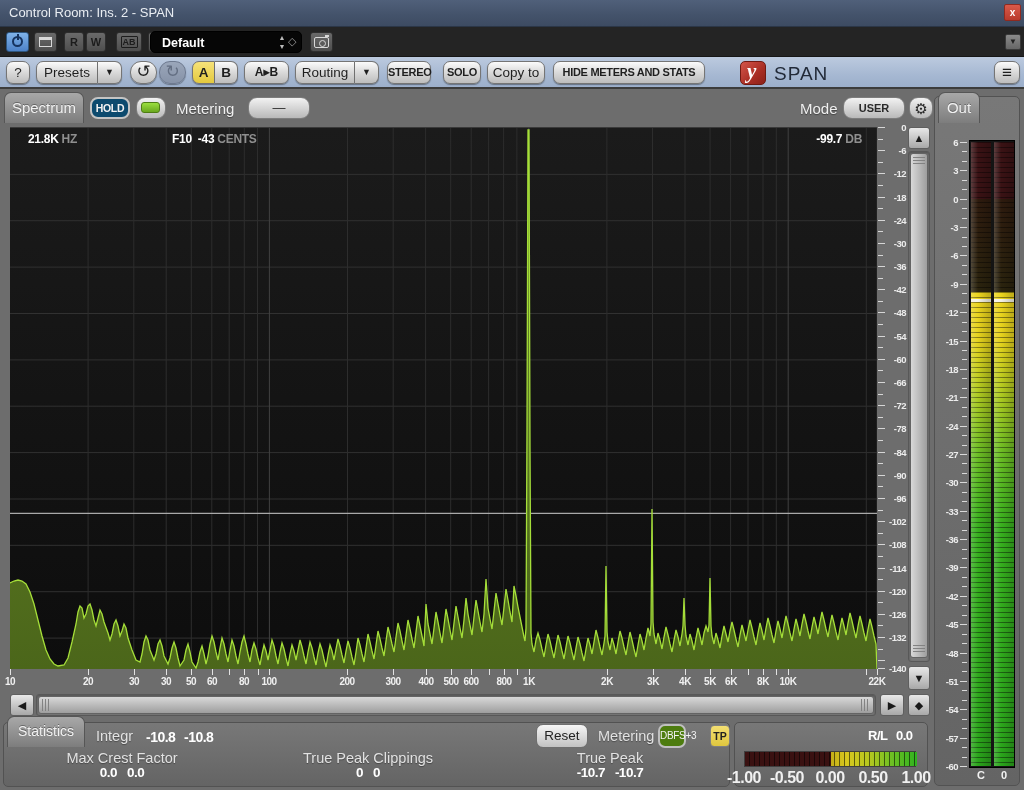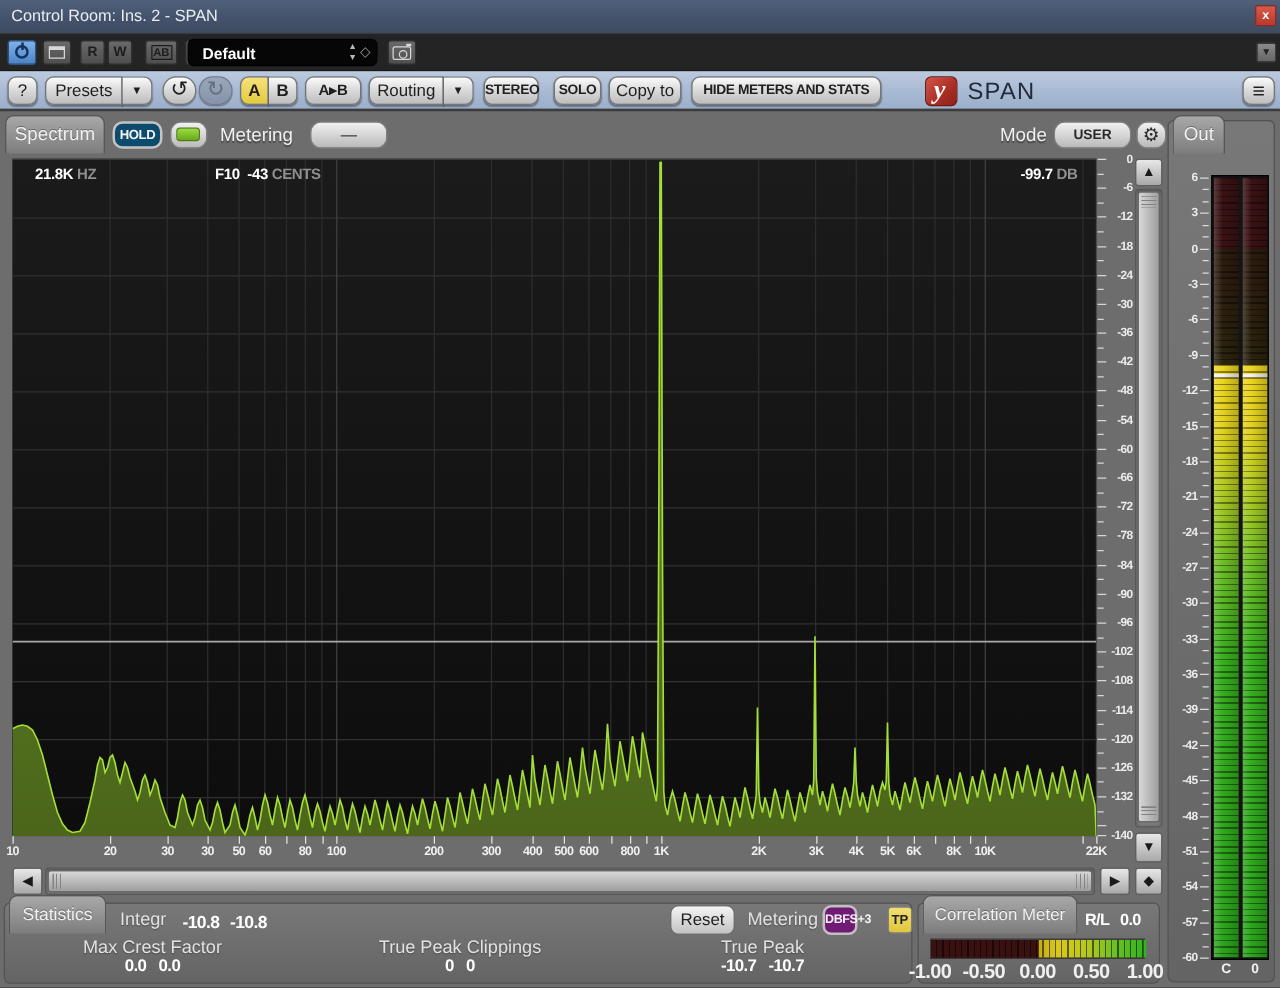--- a/index.html
+++ b/index.html
@@ -67,21 +67,21 @@
   .track{position:absolute;background:#7b7b7b;border:1px solid #585858;border-radius:3px;box-shadow:inset 0 1px 3px rgba(0,0,0,.4);}
   .thumb{position:absolute;background:linear-gradient(90deg,#d8d8d8,#9e9e9e);border:1px solid #646464;border-radius:3px;}
   .thumb.h{background:linear-gradient(180deg,#d8d8d8,#9e9e9e);}
   .grip-v{position:absolute;left:2px;right:2px;height:9px;background:repeating-linear-gradient(180deg,#828282 0 1px,transparent 1px 3px);}
   .grip-h{position:absolute;top:2px;bottom:2px;width:9px;background:repeating-linear-gradient(90deg,#828282 0 1px,transparent 1px 3px);}
   
   .panel{position:absolute;background:linear-gradient(180deg,#787878,#646464);border:1px solid #525252;border-radius:5px;}
   .stat-label{position:absolute;color:#e2e2e2;font-size:14.5px;text-shadow:0 1px 1px rgba(0,0,0,.35);text-align:center;}
   .stat-val{position:absolute;color:#fff;font-size:13.5px;font-weight:bold;letter-spacing:-0.5px;text-align:center;white-space:pre;}
   #reset-btn{position:absolute;left:536px;top:724px;width:52px;height:24px;border-radius:7px;background:linear-gradient(180deg,#f5f5f5,#c2c2c2);border:1px solid #6e6e6e;font-size:13.5px;color:#222;text-align:center;line-height:22px;}
-  #dbfs-btn{position:absolute;left:658px;top:724px;width:28px;height:24px;border-radius:7px;background:#701a75;border:2px solid #c0c0c0;color:#f2f2f2;font-size:10px;font-weight:bold;text-align:center;line-height:19px;letter-spacing:-0.3px;}
+  #dbfs-btn{position:absolute;left:658px;top:724px;width:28px;height:24px;border-radius:7px;background:#4d7c0f;border:2px solid #c0c0c0;color:#f2f2f2;font-size:10px;font-weight:normal;text-align:center;line-height:19px;letter-spacing:-0.3px;}
   #tp-btn{position:absolute;left:710px;top:725px;width:20px;height:22px;border-radius:4px;background:linear-gradient(180deg,#f3df72,#dfc63e);border:1px solid #7f7f7f;color:#222;font-size:10.5px;font-weight:bold;text-align:center;line-height:20px;}
   
   #corr-bar{position:absolute;left:744px;top:751px;width:172px;height:16px;border:1px solid #3f3f3f;background:#2c0f0f;box-shadow:inset 0 1px 2px rgba(0,0,0,.5);}
   #corr-unlit{position:absolute;left:0;top:0;bottom:0;background:#3a1111;}
   #corr-lit{position:absolute;top:0;bottom:0;background:linear-gradient(90deg,#c4ae18 0%,#d8c81e 18%,#b5c81f 45%,#6fc023 70%,#2fb31f 100%);}
   .corr-seg{position:absolute;left:0;right:0;top:0;bottom:0;background:repeating-linear-gradient(90deg,transparent 0 4px,rgba(0,0,0,.55) 4px 5px);}
   .corr-lab{position:absolute;top:769px;width:36px;text-align:center;font-size:16px;font-weight:bold;color:#f0f0f0;letter-spacing:-0.5px;}
   
   #out-panel{left:934px;top:96px;width:86px;height:690px;}
   #meter-frame{position:absolute;left:969px;top:140px;width:46px;height:628px;background:#141414;border:1px solid #000;}
@@ -380,21 +380,20 @@
   <div id="dbfs-btn">DBFS+3</div>
   <div id="tp-btn">TP</div>
   <span class="stat-label" style="left:37px;top:750px;width:170px;">Max Crest Factor</span>
   <div class="stat-val" style="left:37px;top:765px;width:170px;"><span>0.0</span>&nbsp;&nbsp;&nbsp;<span>0.0</span></div>
   <span class="stat-label" style="left:278px;top:750px;width:180px;">True Peak Clippings</span>
   <div class="stat-val" style="left:278px;top:765px;width:180px;"><span>0</span>&nbsp;&nbsp;&nbsp;<span>0</span></div>
   <span class="stat-label" style="left:530px;top:750px;width:160px;">True Peak</span>
   <div class="stat-val" style="left:530px;top:765px;width:160px;"><span>-10.7</span>&nbsp;&nbsp;&nbsp;<span>-10.7</span></div>
 
   <div class="panel" style="left:734px;top:722px;width:194px;height:65px;"></div>
-  <div class="tab" style="left:738px;top:716px;width:124px;height:31px;font-size:13.5px;line-height:29px;">Correlation Meter</div>
   <span class="stat-val" style="left:868px;top:728px;font-size:13px;">R/L</span>
   <span class="stat-val" style="left:896px;top:728px;font-size:13px;">0.0</span>
   <div id="corr-bar">
     <div id="corr-unlit" style="width: 86px;"></div>
     <div id="corr-lit" style="left: 86px; width: 86px;"></div>
     <div class="corr-seg"></div>
   </div>
   <div id="corr-labels">
       <div class="corr-lab" style="left: 726px;">-1.00</div>
       <div class="corr-lab" style="left: 769px;">-0.50</div>

